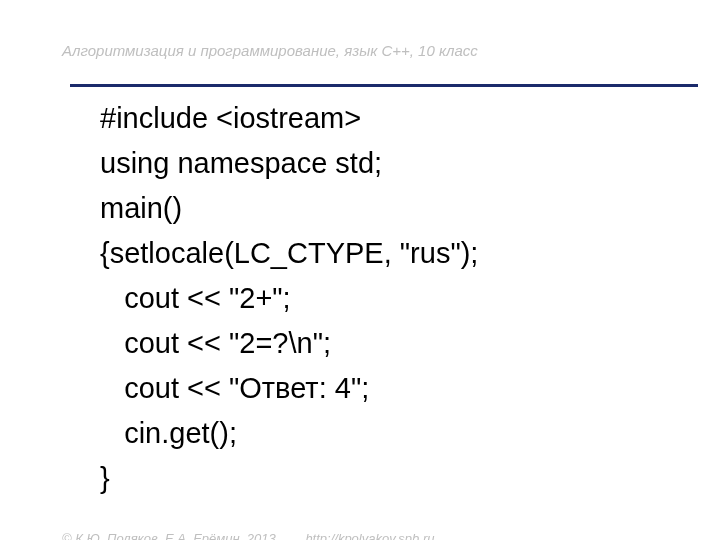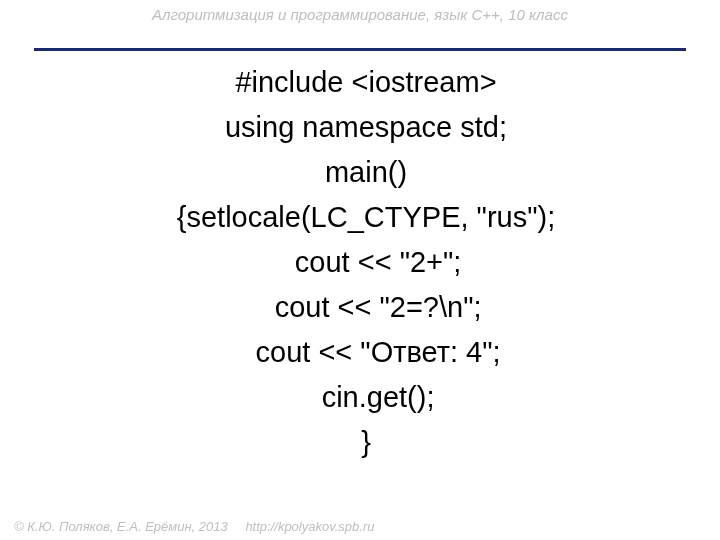--- a/index.html
+++ b/index.html
@@ -1,15 +1,15 @@
 <!DOCTYPE html>
 <html><head>
 <meta charset="utf-8">
 <style>
-  * { margin: 0; padding: 0; box-sizing: border-box; text-align: center; }
+  * { margin: 12px; padding: 0; box-sizing: border-box; }
   body {
     width: 720px;
     height: 540px;
     background: #ffffff;
     font-family: Arial, Helvetica, sans-serif;
     position: relative;
     overflow: hidden;
   }
   .header {
     position: absolute;

